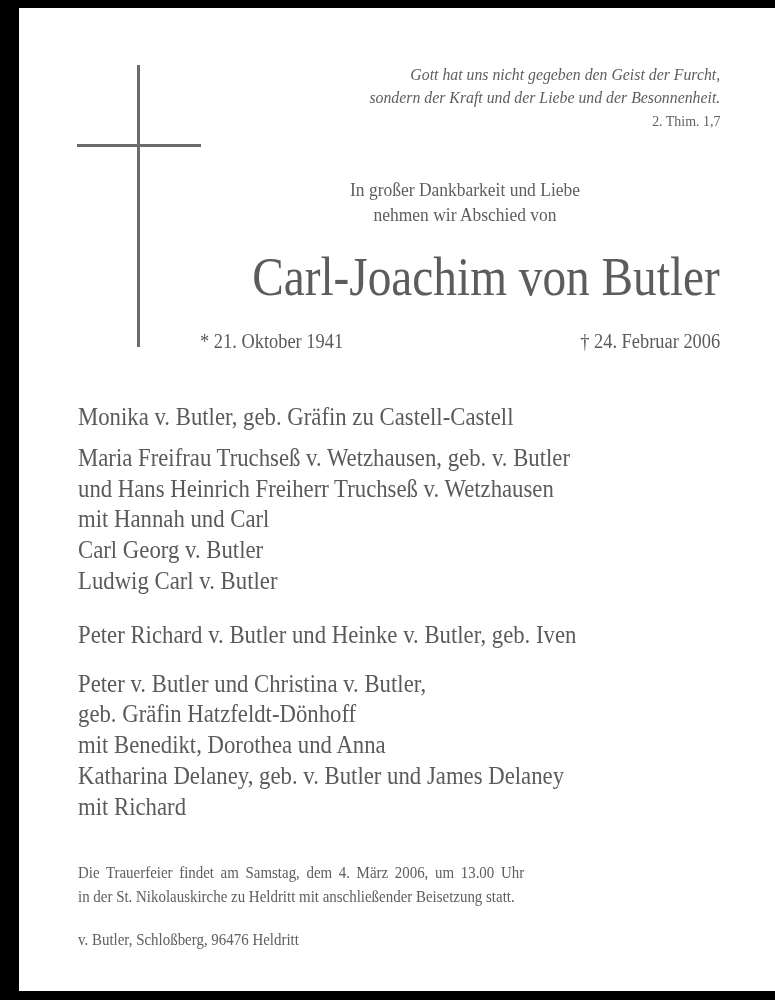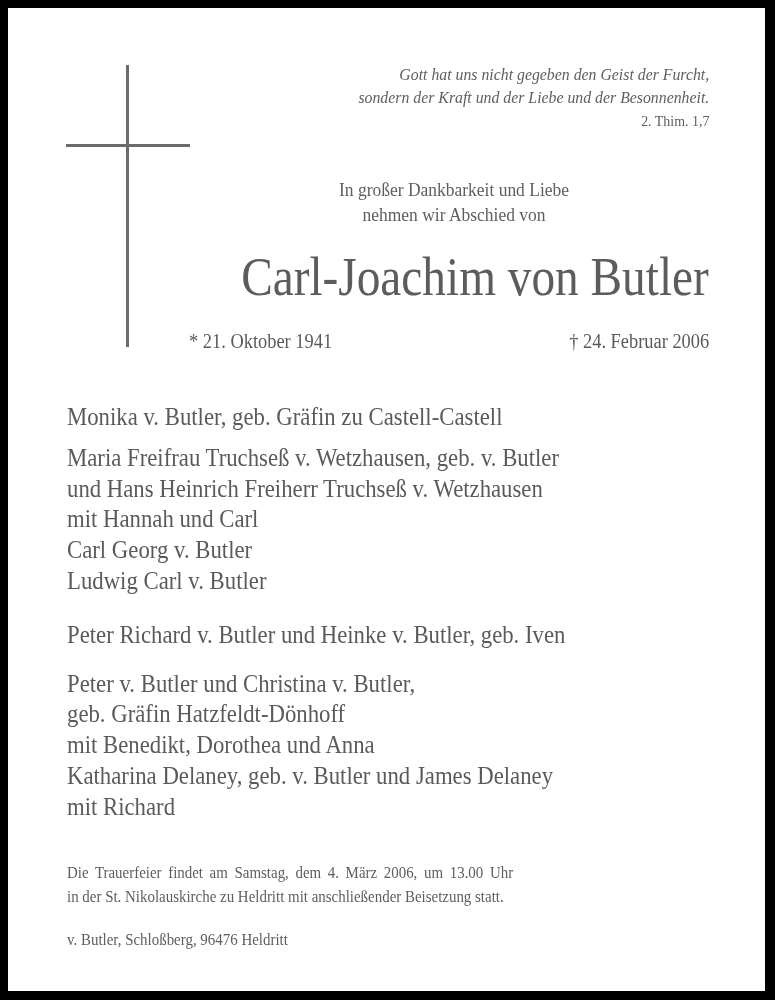--- a/index.html
+++ b/index.html
@@ -5,21 +5,21 @@
   html, body { margin: 0; padding: 0; }
   body {
     width: 775px; height: 1000px; overflow: hidden;
     background: #000;
     position: relative;
     font-family: "Liberation Serif", serif;
     color: #5a5a5a;
   }
   .page {
     position: absolute;
-    left: 8px; top: 8px;
+    left: 19px; top: 8px;
     width: 757px; height: 983px;
     background: #fff;
   }
   .cross-v {
     position: absolute; left: 118px; top: 57px;
     width: 3px; height: 282px; background: #6b6b6b;
   }
   .cross-h {
     position: absolute; left: 58px; top: 136px;
     width: 124px; height: 3px; background: #6b6b6b;

